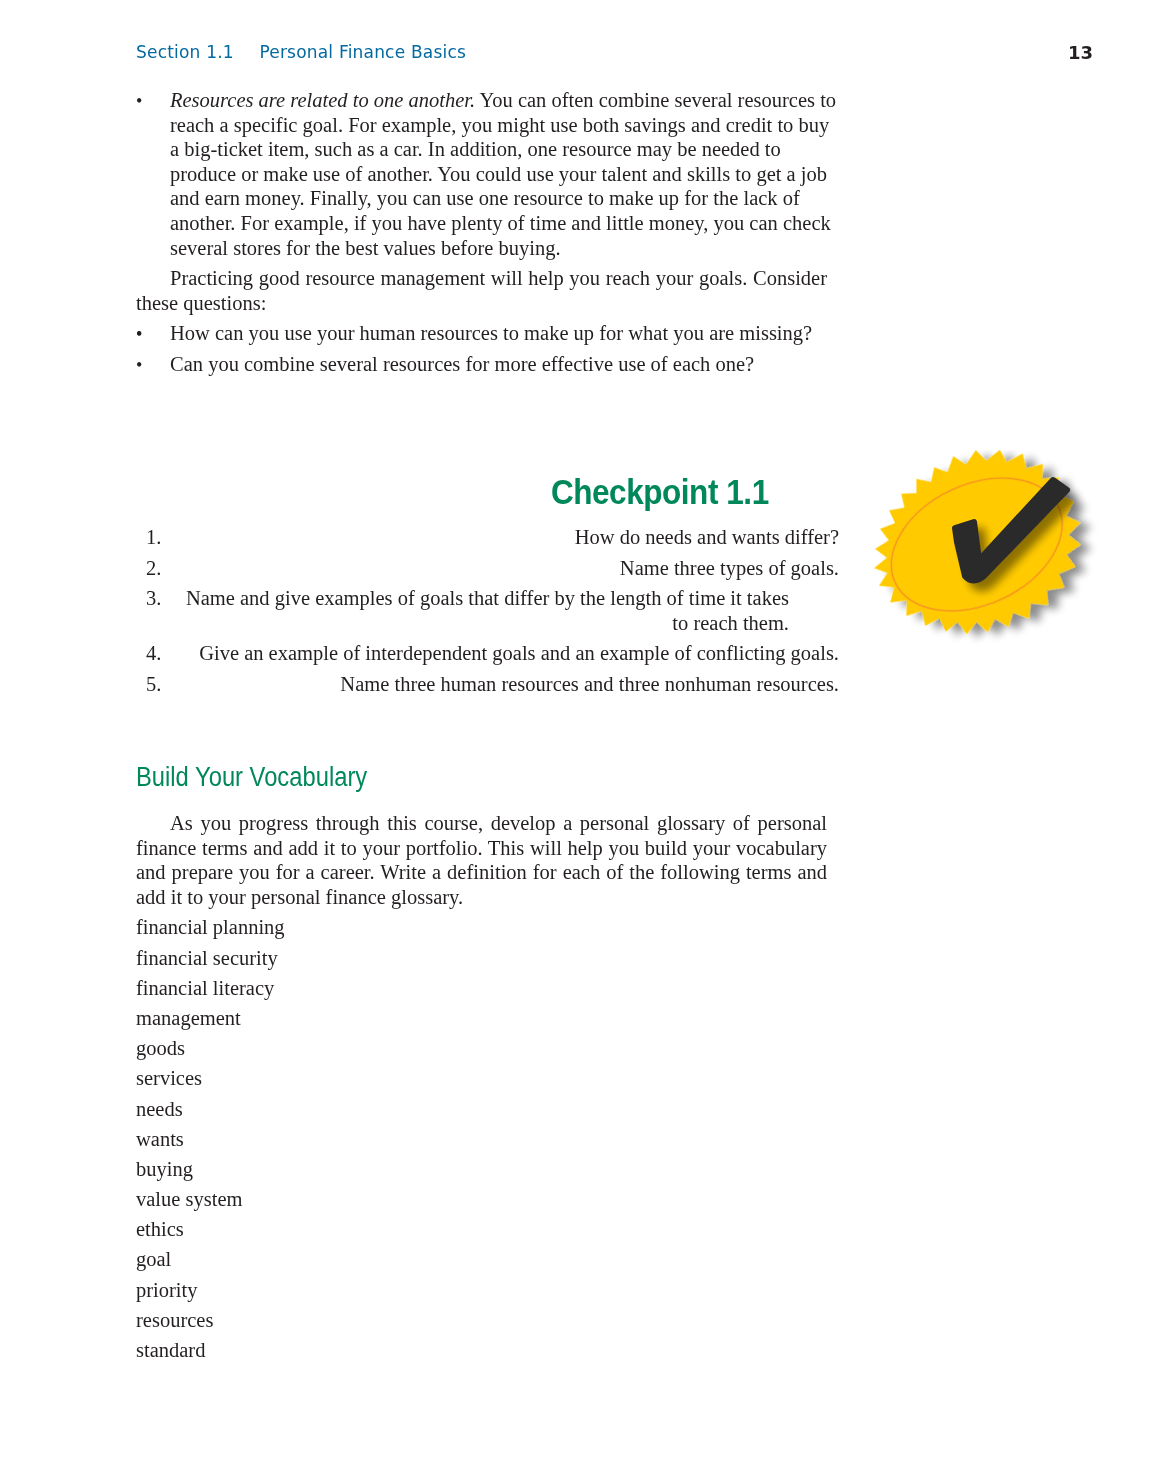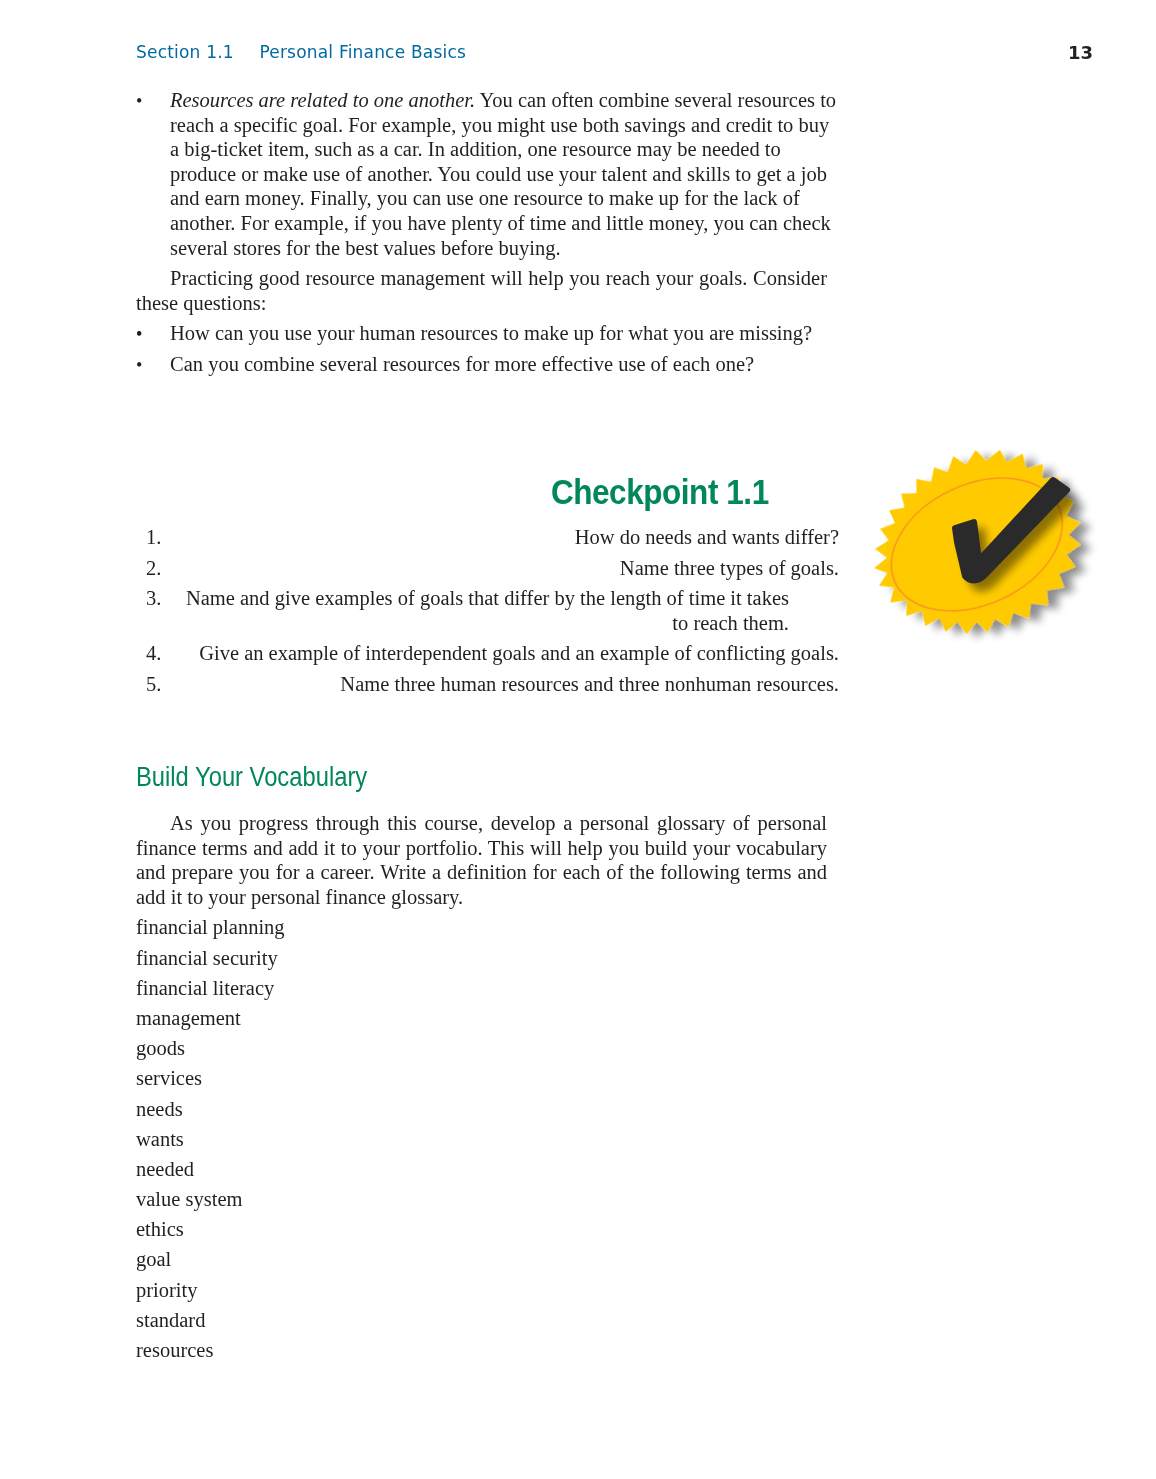--- a/index.html
+++ b/index.html
@@ -93,21 +93,21 @@
   <p class="para-indent body-text" style="margin-top: 18px; margin-bottom: 6px;">As you progress through this course, develop a personal glossary of personal finance terms and add it to your portfolio. This will help you build your vocabulary and prepare you for a career. Write a definition for each of the following terms and add it to your personal finance glossary.</p>
   <ul class="term-list body-text">
     <li>financial planning</li>
     <li>financial security</li>
     <li>financial literacy</li>
     <li>management</li>
     <li>goods</li>
     <li>services</li>
     <li>needs</li>
     <li>wants</li>
-    <li>needed</li>
+    <li>buying</li>
     <li>value system</li>
     <li>ethics</li>
     <li>goal</li>
     <li>priority</li>
+    <li>resources</li>
     <li>standard</li>
-    <li>resources</li>
   </ul>
 </div>
 
 </body></html>

